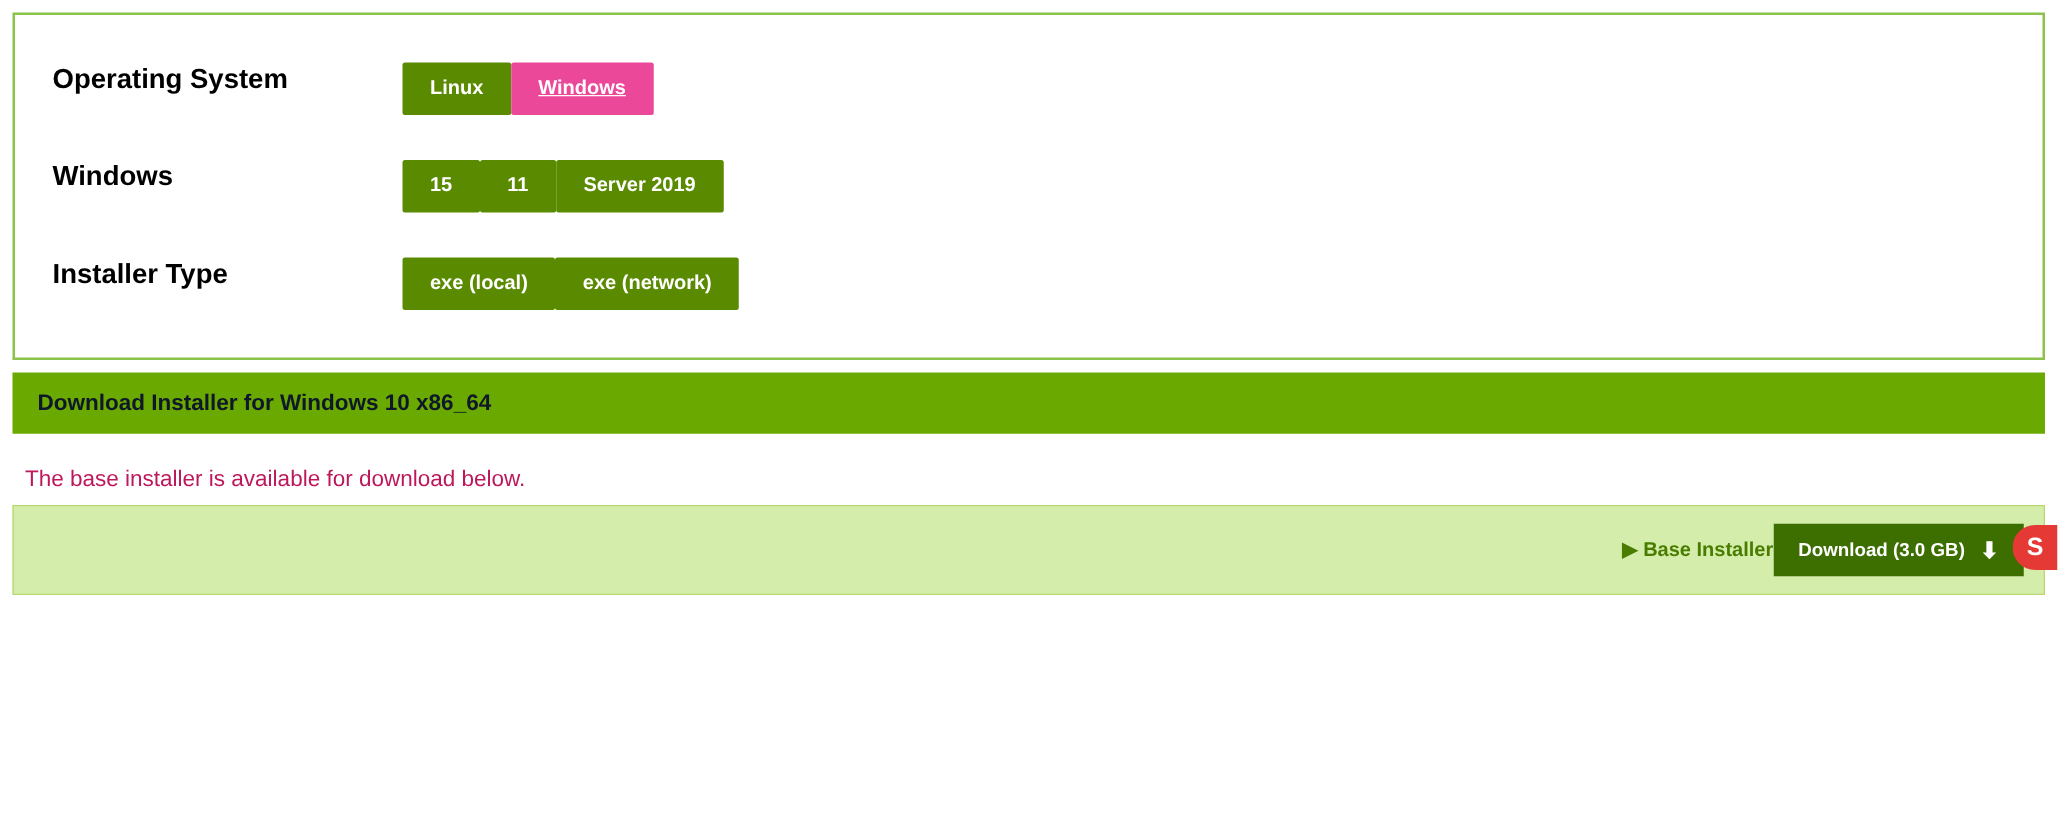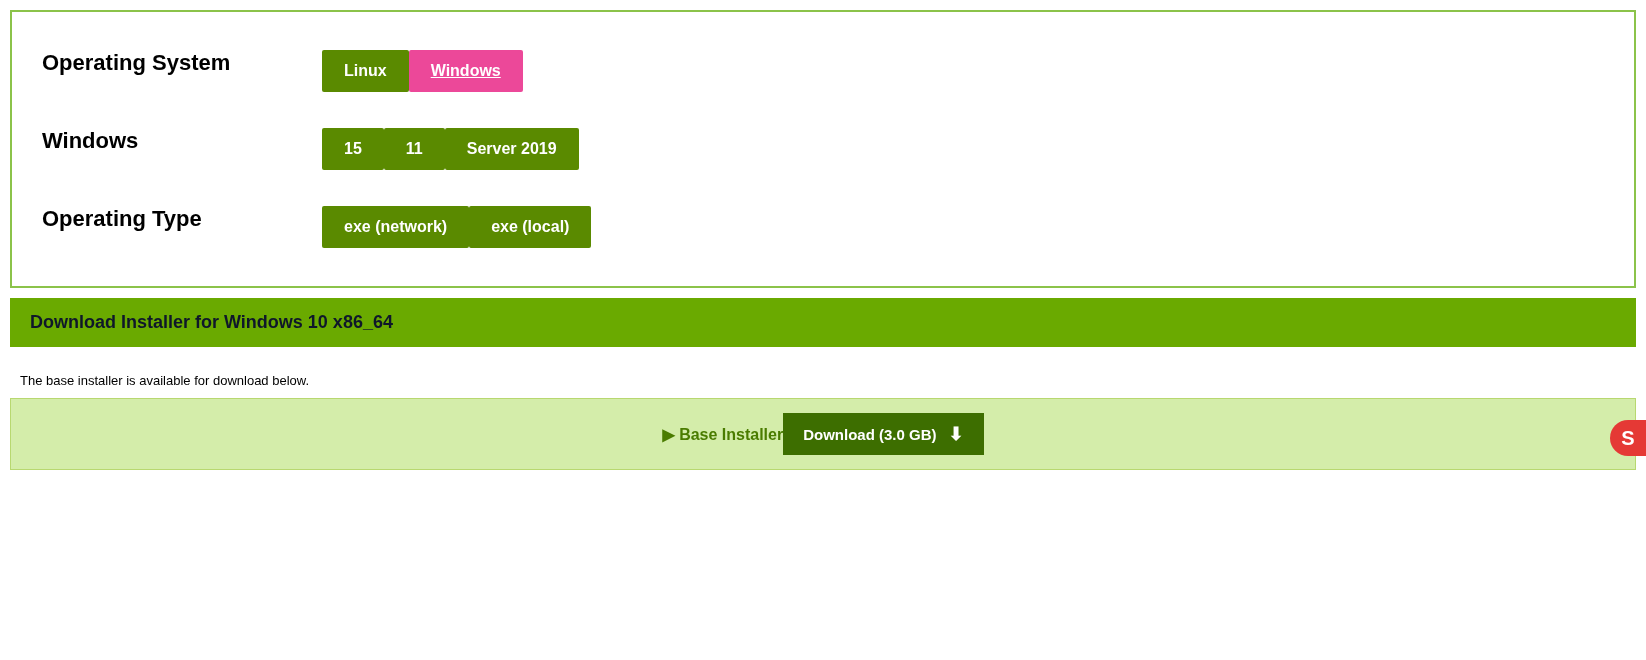--- a/index.html
+++ b/index.html
@@ -67,28 +67,28 @@
     }
 
     .download-bar-title {
       color: #0f172a;
       font-size: 18px;
       font-weight: bold;
     }
 
     .download-info {
       padding: 16px 20px 10px 20px;
-      font-size: 13px;
-      color: #000000;
+      font-size: 18px;
+      color: #be185d;
     }
 
     .base-installer-row {
       display: flex;
       align-items: center;
-      justify-content: center;
+      justify-content: flex-end;
       background-color: #d4edaa;
       margin: 0 10px;
       padding: 14px 16px;
       border: 1px solid #b8d870;
     }
 
     .base-installer-label {
       color: #4a7c00;
       font-size: 16px;
       font-weight: bold;
@@ -149,24 +149,24 @@
   <div class="selector-row">
     <div class="selector-label">Windows</div>
     <div class="selector-buttons">
       <button class="btn-option btn-active">15</button>
       <button class="btn-option btn-active">11</button>
       <button class="btn-option btn-active">Server 2019</button>
     </div>
   </div>
 
   <div class="selector-row">
-    <div class="selector-label">Operating Type</div>
+    <div class="selector-label">Installer Type</div>
     <div class="selector-buttons">
+      <button class="btn-option btn-active">exe (local)</button>
       <button class="btn-option btn-active">exe (network)</button>
-      <button class="btn-option btn-active">exe (local)</button>
     </div>
   </div>
 </div>
 
 <div class="download-bar">
   <span class="download-bar-title">Download Installer for Windows 10 x86_64</span>
 </div>
 
 <div class="download-info">
   <span>The base installer is available for download below.</span>

